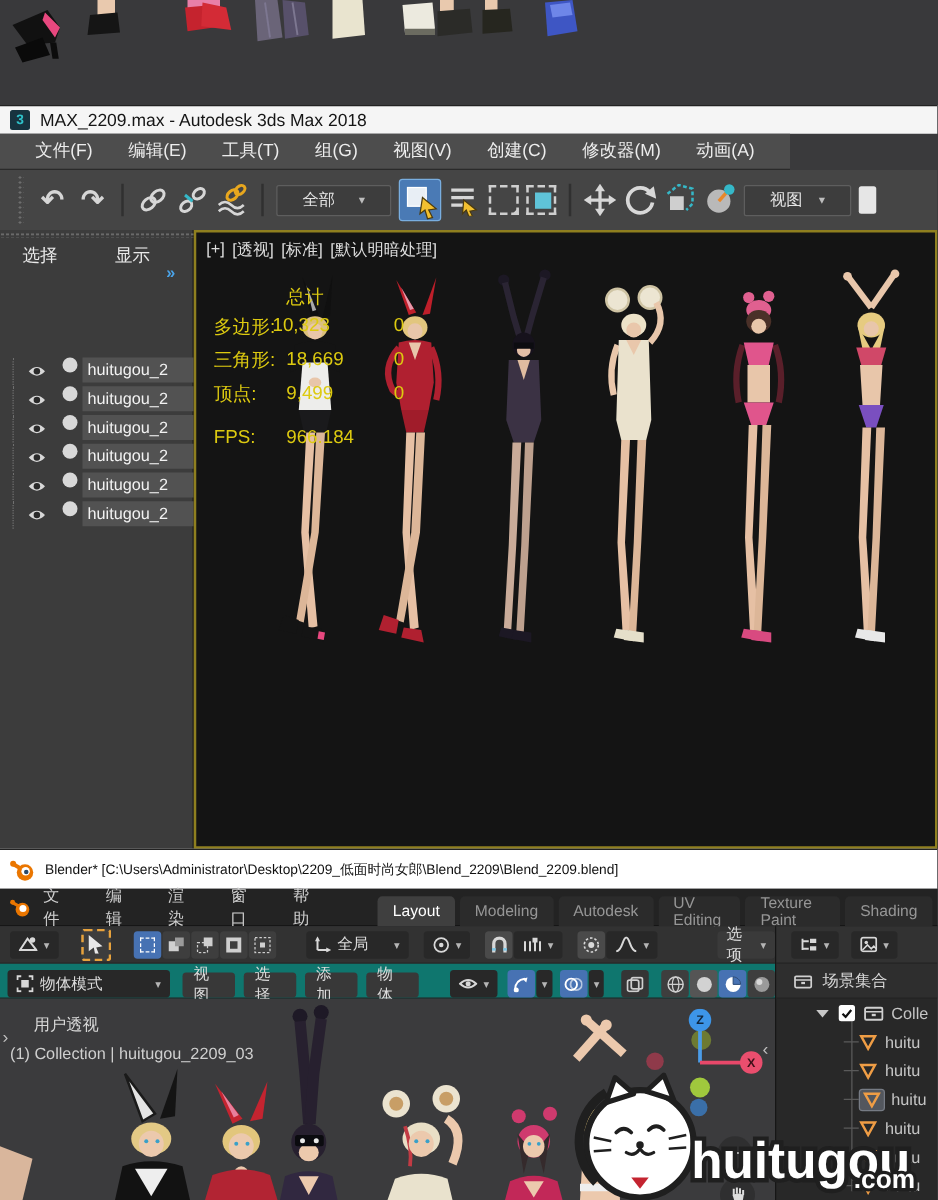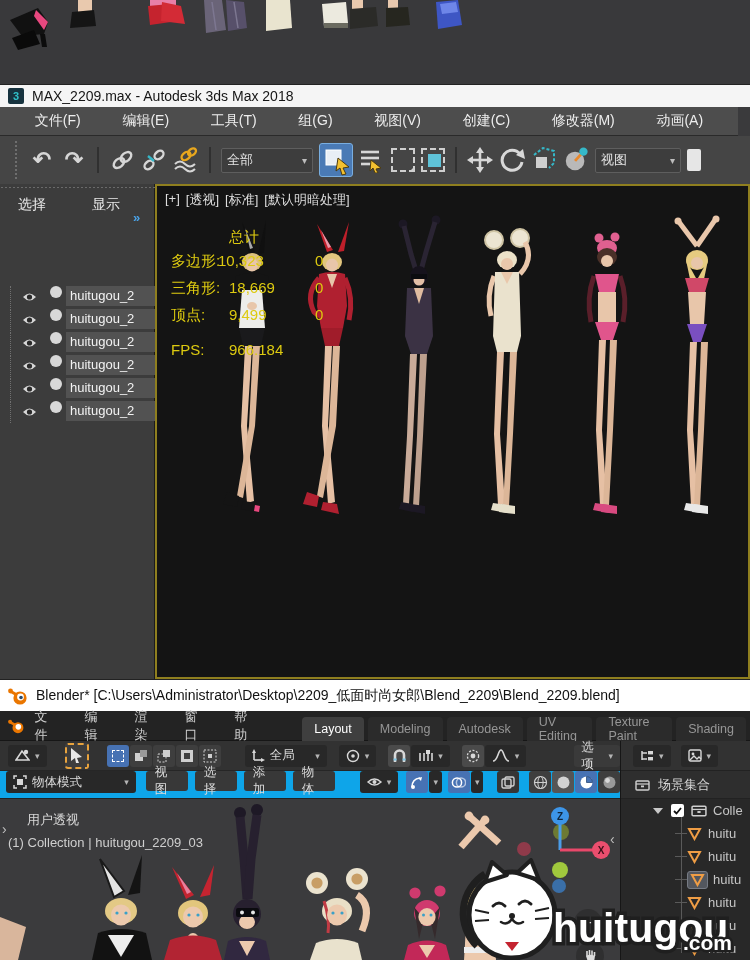--- a/index.html
+++ b/index.html
@@ -9,26 +9,26 @@
   .flex{display:flex;align-items:center}
   svg{display:block}
 
   
   #top-strip{left:0;top:0;width:750px;height:84px;background:#39393b}
 
   
   #max-titlebar{left:0;top:84px;width:750px;height:23px;background:#f5f5f5;border-top:1px solid #222;display:flex;align-items:center;gap:8px;padding-left:8px}
   #max-logo{width:16px;height:16px;background:#17333f;color:#2fc1c9;font-size:11px;font-weight:bold;display:flex;align-items:center;justify-content:center;border-radius:2px}
   #max-title{font-size:14px;color:#151515}
-  #max-menubar{left:0;top:107px;width:738px;height:29px;background:#4d4d4d;border-bottom:1px solid #2a2a2a;display:flex;align-items:center;justify-content:space-around;padding:0 14px}
+  #max-menubar{left:0;top:107px;width:632px;height:29px;background:#4d4d4d;border-bottom:1px solid #2a2a2a;display:flex;align-items:center;justify-content:space-around;padding:0 14px}
   .max-menu{color:#ededed;font-size:14px;cursor:default}
   #max-toolbar{left:0;top:136px;width:750px;height:48px;background:#454545;display:flex;align-items:center;gap:6px;padding-left:14px}
   .tb-sep{width:2px;height:26px;background:#303030;margin:0 4px}
   .tb-ico{width:26px;height:26px;display:flex;align-items:center;justify-content:center;color:#d6d6d6;font-size:22px;font-weight:bold}
-  .ms-dd{height:25px;background:#3d3d3d;border:1px solid #5e5e5e;border-radius:2px;display:flex;align-items:center;color:#e3e3e3;font-size:13px;padding:0 5px;gap:8px}
+  .ms-dd{height:25px;background:#3d3d3d;border:1px solid #5e5e5e;border-radius:2px;display:flex;align-items:center;color:#e3e3e3;font-size:13px;padding:0 20px;gap:8px}
   .ms-dd .car{color:#bdbdbd;font-size:10px}
   .dash-box{width:24px;height:24px;border:2px dashed #cfcfcf;position:relative}
   #sel-btn{width:34px;height:34px;background:#4a7ab5;border:1px solid #79aee0;border-radius:3px;position:relative}
   .drag-dots{width:5px;height:40px;margin-right:4px;background-image:radial-gradient(#6e6e6e 1px,transparent 1px);background-size:4px 4px}
 
   
   #max-panel{left:0;top:184px;width:155px;height:495px;background:#3c3c3c;border-right:1px solid #1c1c1c}
   .max-tab{color:#e9e9e9;font-size:14px}
   #panel-more{color:#4aa3e8;font-size:13px;font-weight:bold}
   #sort-header{left:0;top:66px;width:155px;height:28px;background:#474747;border:1px solid #6e6e6e;color:#f0f0f0;font-size:13px;display:flex;align-items:center;padding-left:5px}
@@ -37,27 +37,27 @@
   .sc-name{background:#525252;color:#f2f2f2;font-size:13px;height:20px;line-height:20px;padding:0 4px;flex:1;white-space:nowrap;overflow:hidden}
   .dot-ico{width:12px;height:12px;border-radius:50%;background:#d8d8d8;margin:0 4px}
 
   
   #max-viewport{left:155px;top:184px;width:595px;height:495px;background:#141414;border:2px solid #8f7f1f;overflow:hidden}
   #vp-tags{position:absolute;left:8px;top:5px;display:flex;gap:6px;color:#dedede;font-size:13px}
   .stats{position:absolute;color:#ddca10;font-size:15px;white-space:pre}
 
   
   #bl-titlebar{left:0;top:679px;width:750px;height:32px;background:#ffffff;border-top:1px solid #222;display:flex;align-items:center;gap:8px;padding-left:8px}
-  #bl-title{font-size:14px;color:#111}
+  #bl-title{font-size:11px;color:#111}
   #bl-topbar{left:0;top:711px;width:750px;height:30px;background:#232323;display:flex;align-items:center;border-bottom:1px solid #161616}
   .bl-menu{color:#cfcfcf;font-size:13px;margin-right:26px}
   .bl-tab{height:24px;display:flex;align-items:center;padding:0 12px;color:#969696;font-size:12.5px;background:#2b2b2b;border-radius:4px 4px 0 0;margin-right:4px}
   .bl-tab.active{background:#3f3f3f;color:#ffffff}
   #bl-row2{left:0;top:741px;width:620px;height:30px;background:#323232;display:flex;align-items:center;border-bottom:1px solid #262626}
-  #bl-row3{left:0;top:771px;width:620px;height:28px;background:#0ea5e9;display:flex;align-items:flex-start;border-bottom:1px solid #222}
+  #bl-row3{left:0;top:771px;width:620px;height:28px;background:#0f766e;display:flex;align-items:flex-end;border-bottom:1px solid #222}
   .bl-dd{height:22px;background:#282828;border-radius:3px;display:flex;align-items:center;gap:5px;color:#dcdcdc;font-size:12.5px;padding:0 7px}
   .bl-btn{width:22px;height:22px;background:#3e3e3e;display:flex;align-items:center;justify-content:center;border-radius:3px}
   .bl-btn.blue{background:#4772b3}
   .car{font-size:9px;color:#b5b5b5}
   .bl-menu-item{height:20px;display:flex;align-items:center;padding:0 9px;background:#383838;border-radius:3px;color:#dcdcdc;font-size:12.5px;margin-right:7px}
 
   
   #bl-viewport{left:0;top:799px;width:620px;height:161px;background:#3b3b3d;overflow:hidden}
   #bl-outliner{left:620px;top:741px;width:130px;height:219px;background:#282828;border-left:1px solid #161616;overflow:hidden}
   .ol-row{position:absolute;left:0;width:130px;height:23px;display:flex;align-items:center;color:#c5c5c5;font-size:13px}

